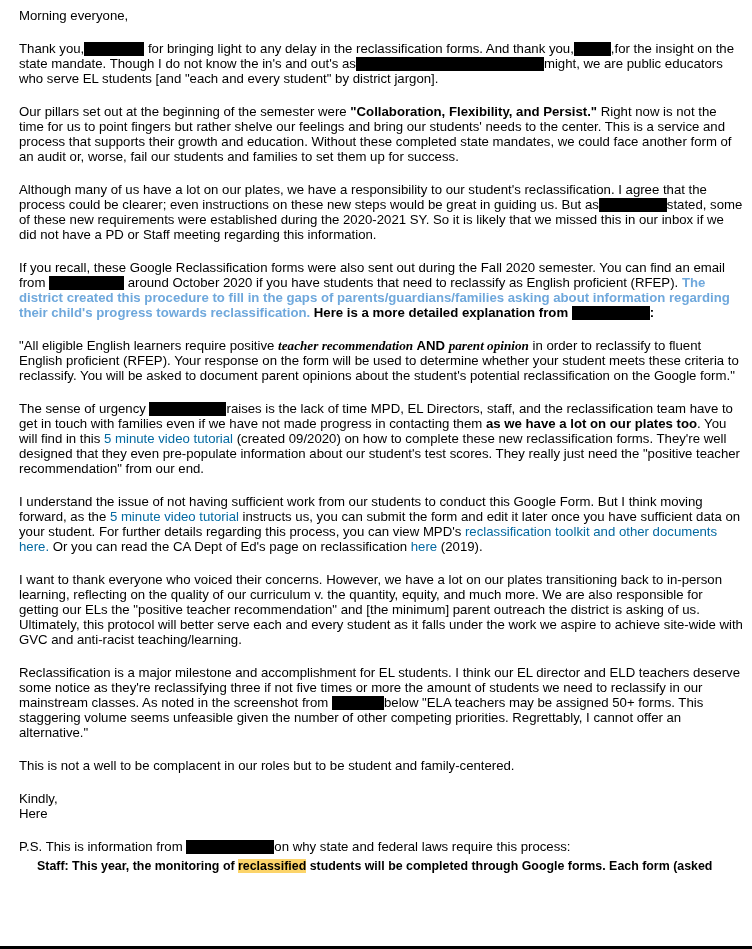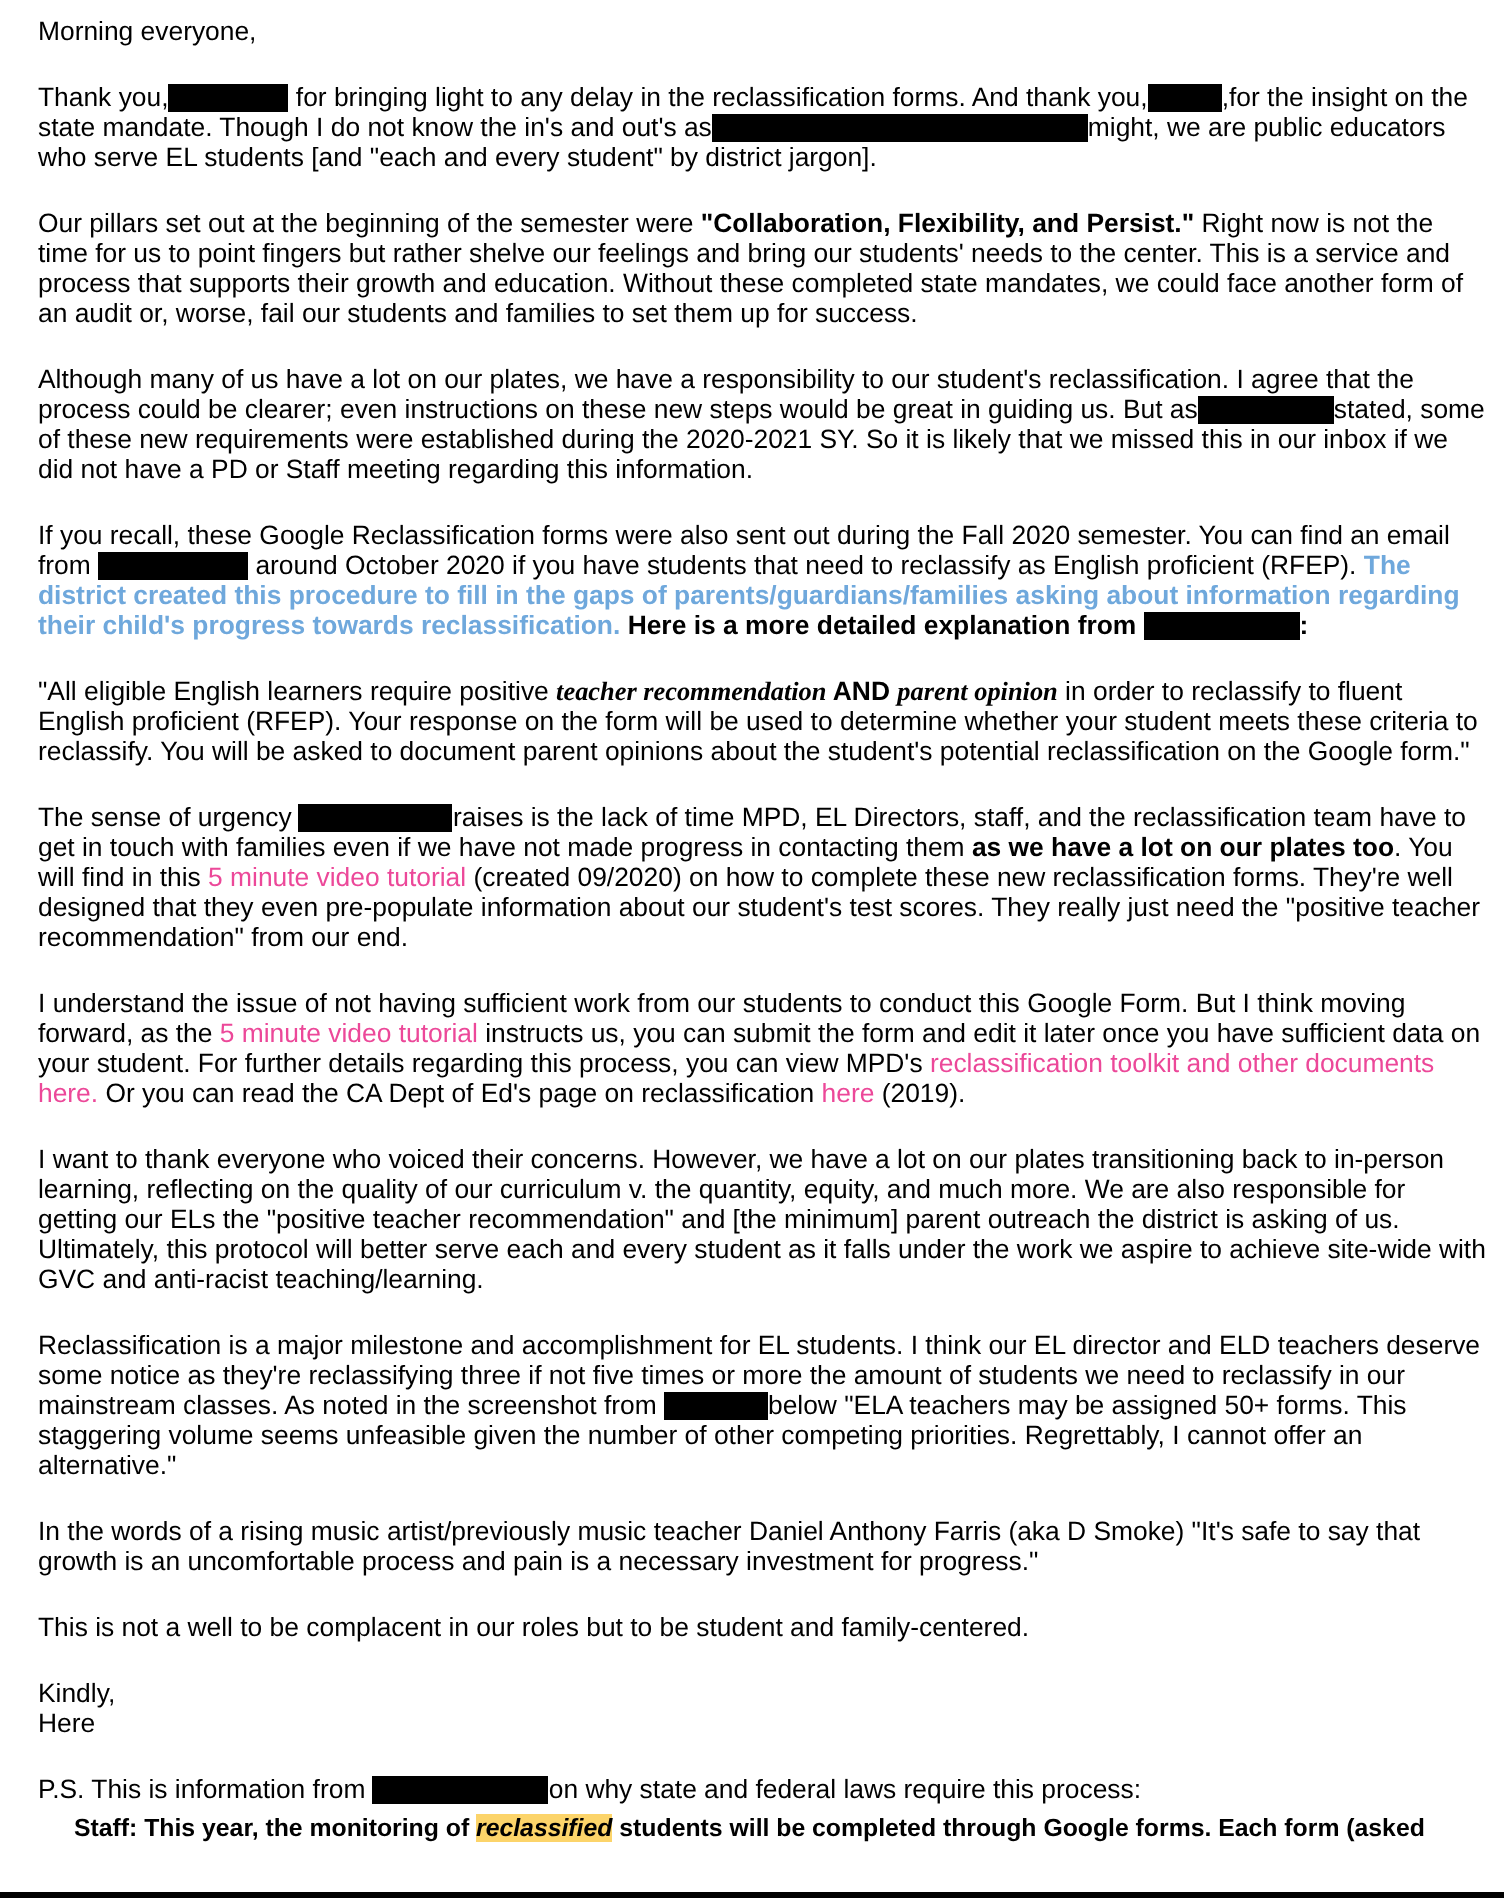--- a/index.html
+++ b/index.html
@@ -16,29 +16,29 @@
   }
   #email-body p { margin:0 0 18px 12px; }
   #email-body p.ps { margin-bottom:5px; }
   #email-body p.bullet {
     margin:0 0 0 30px;
     font-weight:bold;
     font-size:12.4px;
   }
   .r-b  { font-weight:bold; }
   .r-bi { font-weight:bold; font-style:italic;font-family:Liberation Serif, serif; }
-  .r-link { color:#ec4899; text-decoration:none; cursor:pointer; }
+  .r-link { color:#0369a1; text-decoration:none; cursor:pointer; }
   .r-bluebold { color:#6fa8dc; font-weight:bold; }
   .r-redact {
     display:inline-block;
     background:#000000;
     height:14px;
     vertical-align:-3px;
   }
-  .r-hl { background:#fcd46a;font-style:italic; }
+  .r-hl { background:#fcd46a; }
   #bottom-bar {
     position:absolute;
     left:0; bottom:0;
     width:752px; height:3px;
     background:#000000;
   }
 </style>
 </head>
 <body>
 
@@ -46,20 +46,19 @@
     <p><span>Morning everyone,</span></p>
     <p><span>Thank you,</span><span class="r-redact" style="width: 60px;"></span><span> for bringing light to any delay in the reclassification forms. And thank you,</span><span class="r-redact" style="width: 37px;"></span><span>,for the insight on the state mandate. Though I do not know the in's and out's as</span><span class="r-redact" style="width: 188px;"></span><span>might, we are public educators who serve EL students [and "each and every student" by district jargon].</span></p>
     <p><span>Our pillars set out at the beginning of the semester were </span><span class="r-b">"Collaboration, Flexibility, and Persist."</span><span> Right now is not the time for us to point fingers but rather shelve our feelings and bring our students' needs to the center. This is a service and process that supports their growth and education. Without these completed state mandates, we could face another form of an audit or, worse, fail our students and families to set them up for success.</span></p>
     <p><span>Although many of us have a lot on our plates, we have a responsibility to our student's reclassification. I agree that the process could be clearer; even instructions on these new steps would be great in guiding us. But as</span><span class="r-redact" style="width: 68px;"></span><span>stated, some of these new requirements were established during the 2020-2021 SY. So it is likely that we missed this in our inbox if we did not have a PD or Staff meeting regarding this information.</span></p>
     <p><span>If you recall, these Google Reclassification forms were also sent out during the Fall 2020 semester. You can find an email from </span><span class="r-redact" style="width: 75px;"></span><span> around October 2020 if you have students that need to reclassify as English proficient (RFEP). </span><span class="r-bluebold">The district created this procedure to fill in the gaps of parents/guardians/families asking about information regarding their child's progress towards reclassification.</span><span> </span><span class="r-b">Here is a more detailed explanation from </span><span class="r-redact" style="width: 78px;"></span><span class="r-b">:</span></p>
     <p><span>"All eligible English learners require positive </span><span class="r-bi">teacher recommendation</span><span class="r-b"> AND </span><span class="r-bi">parent opinion</span><span> in order to reclassify to fluent English proficient (RFEP). Your response on the form will be used to determine whether your student meets these criteria to reclassify. You will be asked to document parent opinions about the student's potential reclassification on the Google form."</span></p>
     <p><span>The sense of urgency </span><span class="r-redact" style="width: 77px;"></span><span>raises is the lack of time MPD, EL Directors, staff, and the reclassification team have to get in touch with families even if we have not made progress in contacting them </span><span class="r-b">as we have a lot on our plates too</span><span>. You will find in this </span><a class="r-link" href="#">5 minute video tutorial</a><span> (created 09/2020) on how to complete these new reclassification forms. They're well designed that they even pre-populate information about our student's test scores. They really just need the "positive teacher recommendation" from our end.</span></p>
     <p><span>I understand the issue of not having sufficient work from our students to conduct this Google Form. But I think moving forward, as the </span><a class="r-link" href="#">5 minute video tutorial</a><span> instructs us, you can submit the form and edit it later once you have sufficient data on your student. For further details regarding this process, you can view MPD's </span><a class="r-link" href="#">reclassification toolkit and other documents here.</a><span> Or you can read the CA Dept of Ed's page on reclassification </span><a class="r-link" href="#">here</a><span> (2019).</span></p>
     <p><span>I want to thank everyone who voiced their concerns. However, we have a lot on our plates transitioning back to in-person learning, reflecting on the quality of our curriculum v. the quantity, equity, and much more. We are also responsible for getting our ELs the "positive teacher recommendation" and [the minimum] parent outreach the district is asking of us. Ultimately, this protocol will better serve each and every student as it falls under the work we aspire to achieve site-wide with GVC and anti-racist teaching/learning.</span></p>
     <p><span>Reclassification is a major milestone and accomplishment for EL students. I think our EL director and ELD teachers deserve some notice as they're reclassifying three if not five times or more the amount of students we need to reclassify in our mainstream classes. As noted in the screenshot from </span><span class="r-redact" style="width: 52px;"></span><span>below "ELA teachers may be assigned 50+ forms. This staggering volume seems unfeasible given the number of other competing priorities. Regrettably, I cannot offer an alternative."</span></p>
-    <p><span>In the words of a rising music artist/previously music teacher Daniel Anthony Farris (aka D Smoke) "It's safe to say that growth is an uncomfortable process and pain is a necessary investment for progress."</span></p>
     <p><span>This is not a well to be complacent in our roles but to be student and family-centered.</span></p>
     <p><span>Kindly,</span><br><span>Here</span></p>
     <p class="ps"><span>P.S. This is information from </span><span class="r-redact" style="width: 88px;"></span><span>on why state and federal laws require this process:</span></p>
     <p class="bullet"><span>Staff: This year, the monitoring of </span><span class="r-hl">reclassified</span><span> students will be completed through Google forms. Each form (asked</span></p>
   </div>
 
 <div id="bottom-bar"></div>
 
 </body></html>

